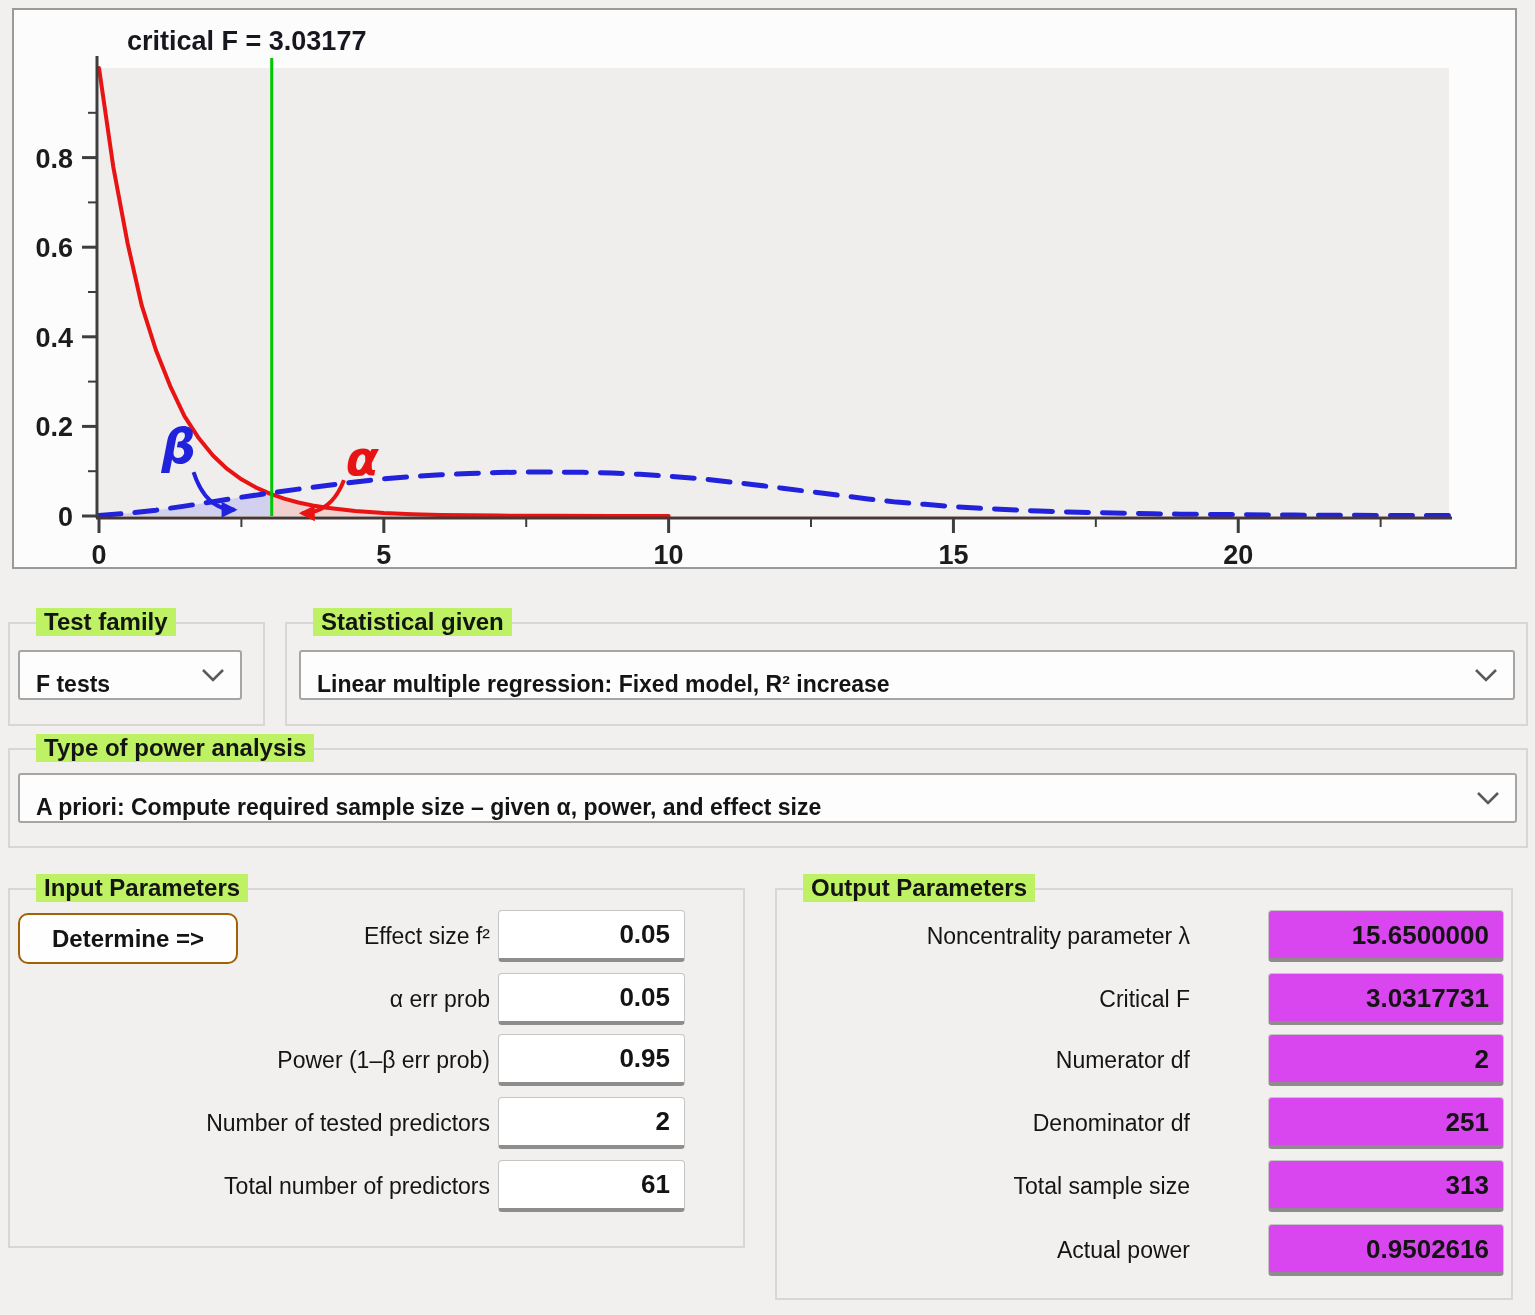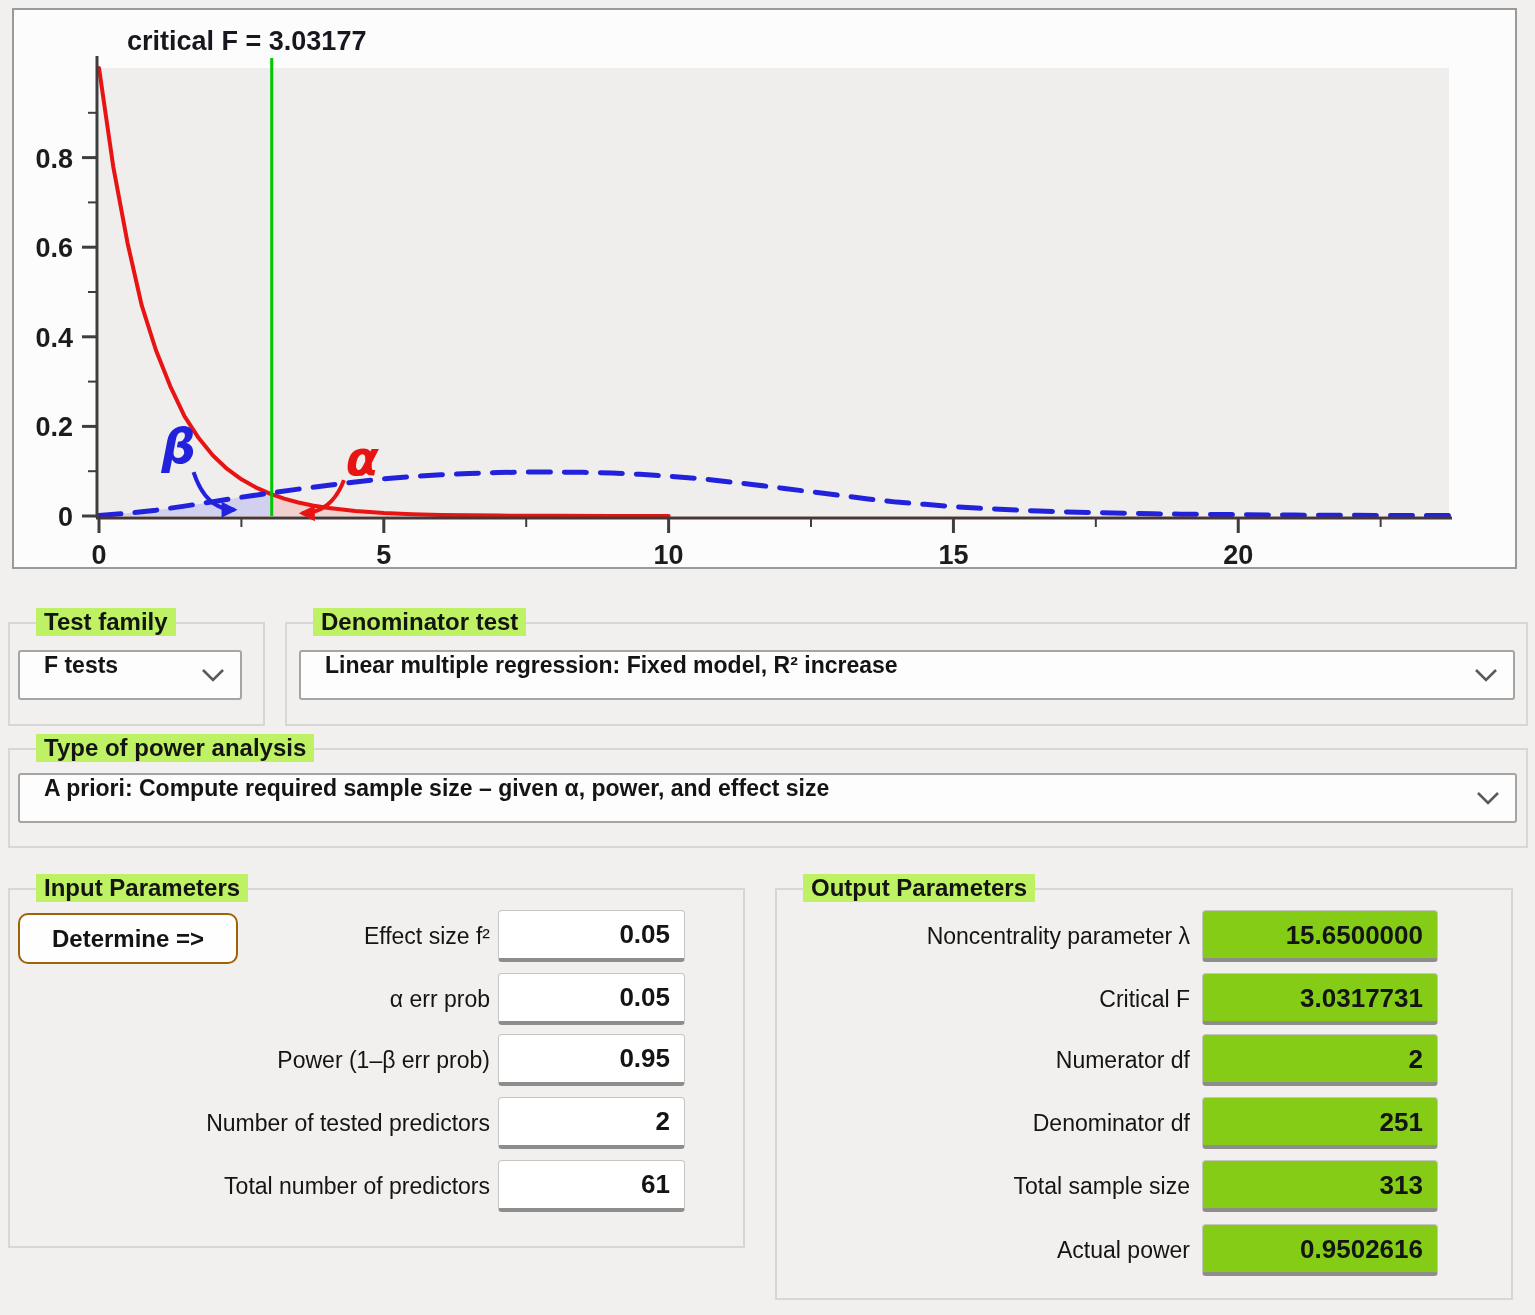--- a/index.html
+++ b/index.html
@@ -21,21 +21,21 @@
   }
   .group-label{
     position:absolute;top:-16px;left:12px;background:#bef264;
     padding:0 8px;font-size:24px;font-weight:700;white-space:nowrap;margin-left:14px;
   }
   
   .select{
     position:absolute;height:50px;background:#fdfdfd;
     border:2px solid #a6a5a3;border-radius:3px;box-sizing:border-box;
     font-size:23px;font-weight:700;
-    display:flex;align-items:flex-start;padding-left:24px;cursor:default;
+    display:flex;align-items:flex-end;padding-left:16px;cursor:default;
     white-space:nowrap;overflow:hidden;
   }
   .select .chev{
     position:absolute;right:14px;top:50%;transform:translateY(-50%);
     width:26px;height:18px;
   }
   
   .btn{
     position:absolute;left:18px;top:913px;width:220px;height:51px;
     background:#fefefe;border:2px solid #a16207;border-radius:10px;
@@ -50,21 +50,21 @@
   .in-label{left:40px;width:450px;}
   .out-label{left:760px;width:430px;}
   .field{
     position:absolute;height:52px;box-sizing:border-box;
     border:1px solid #c6c5c3;border-bottom:4px solid #8e8d8b;border-radius:4px;
     font-size:26px;font-weight:700;text-align:right;
     padding:0 14px 0 4px;font-family:"Liberation Sans",sans-serif;color:#141414;
   }
   input.field{outline:none;}
   .in-field{left:498px;width:187px;background:#ffffff;}
-  .out-field{left:1202px;width:236px;background:#84cc16;line-height:48px;}
+  .out-field{left:1268px;width:236px;background:#d946ef;line-height:48px;}
 </style>
 </head>
 <body>
 
 <div class="chart-panel">
   <svg id="chart-svg" width="1501" height="557" viewBox="0 0 1501 557">
       <defs>
         <marker id="arw0" markerUnits="userSpaceOnUse" markerWidth="20" markerHeight="20" refX="15" refY="10" orient="auto">
           <path d="M2,2 L18,10 L2,18 Z" fill="#2222dd"></path>
         </marker>
@@ -122,21 +122,21 @@
   <span class="group-label">Test family</span>
 </div>
 <div class="select" style="left:18px;top:650px;width:224px;">
   <span>F tests</span>
   <svg class="chev" viewBox="0 0 26 18">
     <polyline points="3,4 13,14 23,4" fill="none" stroke="#5a5a5a" stroke-width="2.6"></polyline>
   </svg>
 </div>
 
 <div class="group" style="left:285px;top:622px;width:1243px;height:104px;">
-  <span class="group-label">Denominator test</span>
+  <span class="group-label">Statistical given</span>
 </div>
 <div class="select" style="left:299px;top:650px;width:1216px;">
   <span>Linear multiple regression: Fixed model, R² increase</span>
   <svg class="chev" viewBox="0 0 26 18">
     <polyline points="3,4 13,14 23,4" fill="none" stroke="#5a5a5a" stroke-width="2.6"></polyline>
   </svg>
 </div>
 
 <div class="group" style="left:8px;top:748px;width:1520px;height:100px;">
   <span class="group-label">Type of power analysis</span>

